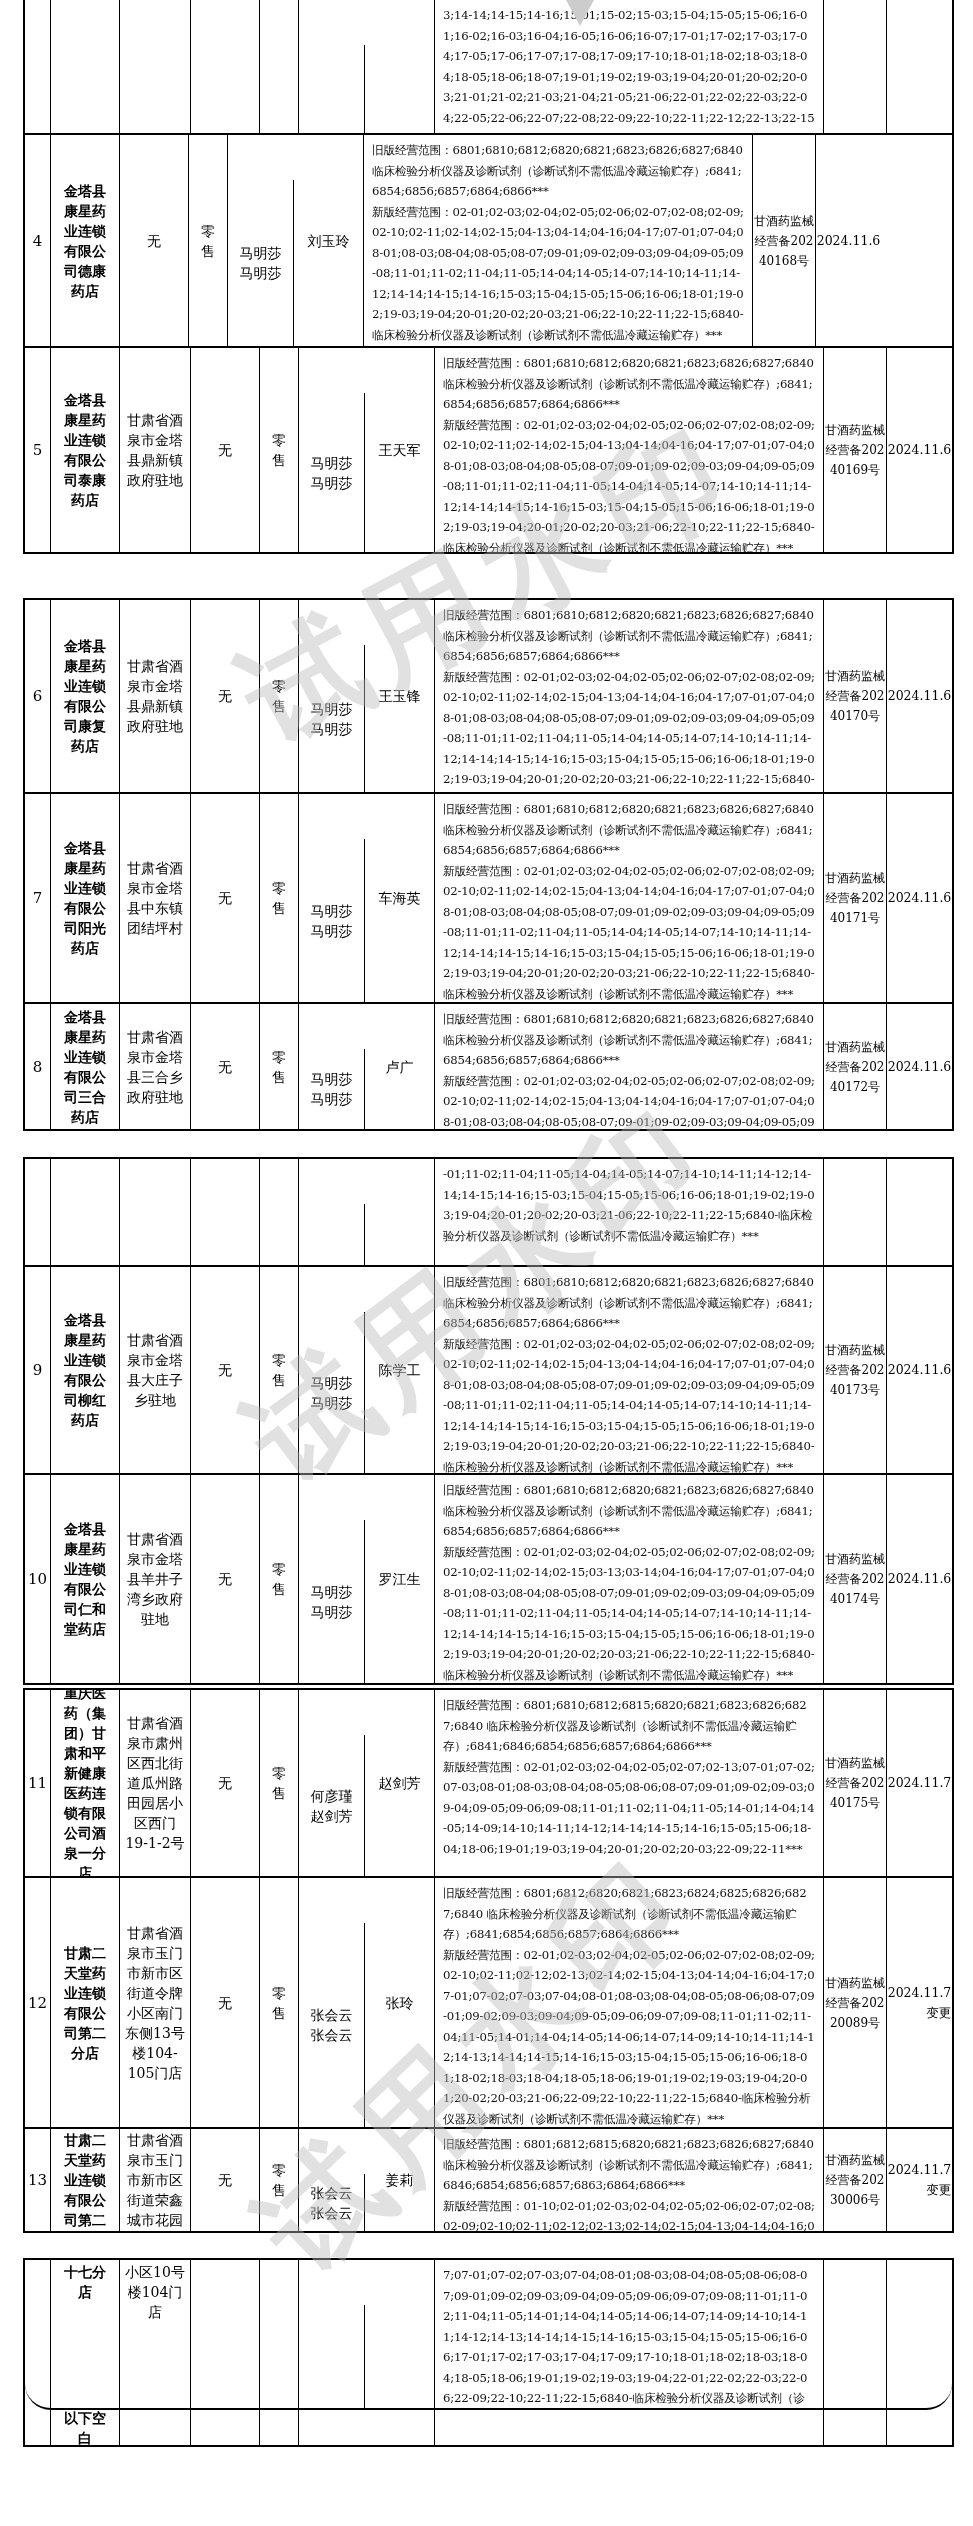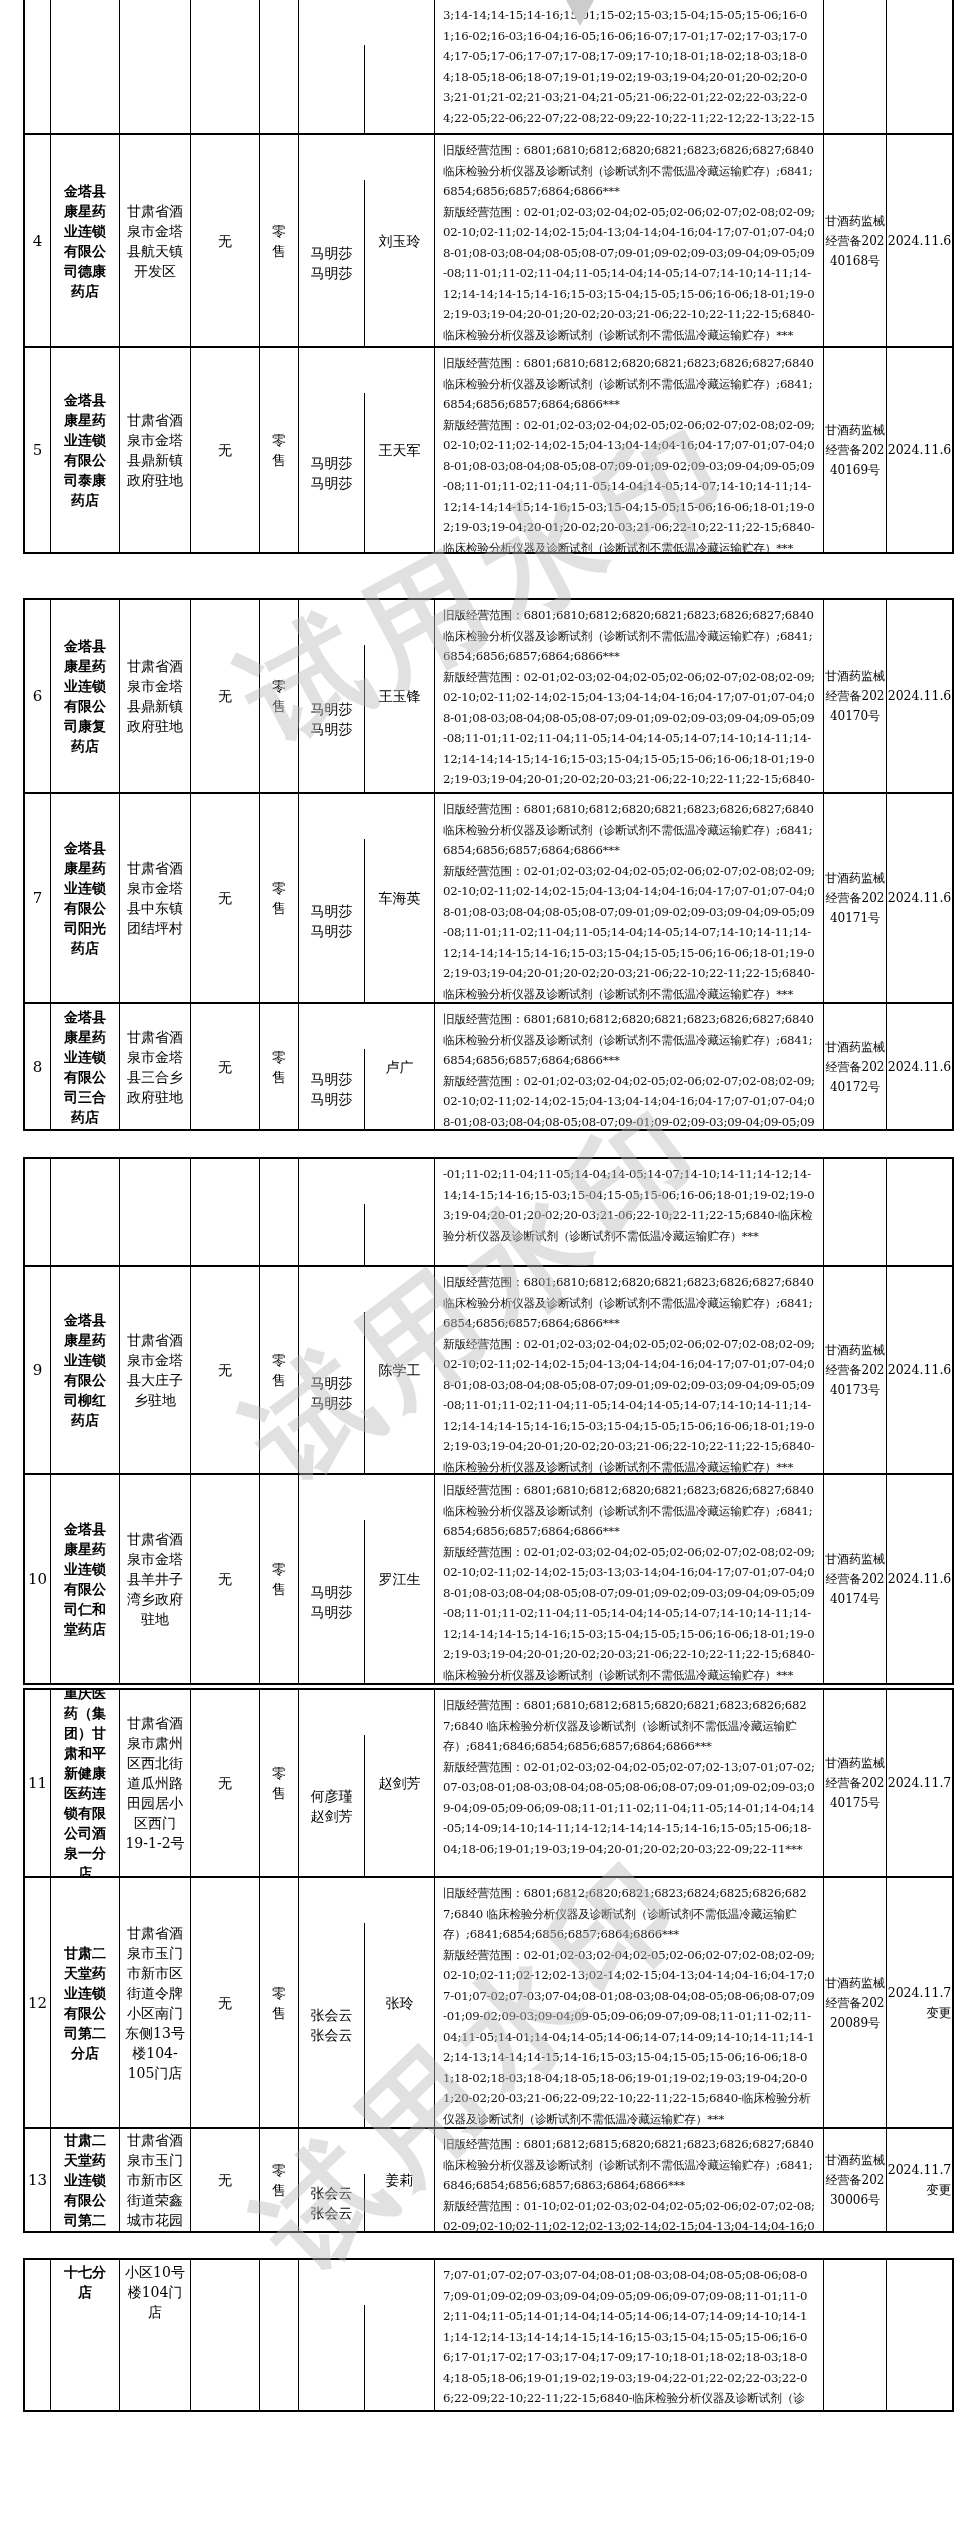--- a/index.html
+++ b/index.html
@@ -53,21 +53,20 @@
     <div class="cell c-mode"></div>
     <div class="cell c-quality"></div>
     <div class="cell c-manager"></div>
     <div class="cell c-scope">3;14-14;14-15;14-16;15-01;15-02;15-03;15-04;15-05;15-06;16-01;16-02;16-03;16-04;16-05;16-06;16-07;17-01;17-02;17-03;17-04;17-05;17-06;17-07;17-08;17-09;17-10;18-01;18-02;18-03;18-04;18-05;18-06;18-07;19-01;19-02;19-03;19-04;20-01;20-02;20-03;21-01;21-02;21-03;21-04;21-05;21-06;22-01;22-02;22-03;22-04;22-05;22-06;22-07;22-08;22-09;22-10;22-11;22-12;22-13;22-15***</div>
     <div class="cell c-reg"></div>
     <div class="cell c-date"></div>
   </div>
         <div class="trow" style="height: 213px;">
     <div class="cell c-seq">4</div>
     <div class="cell c-company">金塔县康星药业连锁有限公司德康药店</div>
-    <div class="cell c-address">甘肃省酒泉市金塔县航天镇开发区</div>
     <div class="cell c-warehouse">无</div>
     <div class="cell c-mode">零售</div>
     <div class="cell c-quality">马明莎
 马明莎</div>
     <div class="cell c-manager">刘玉玲</div>
     <div class="cell c-scope">旧版经营范围：6801;6810;6812;6820;6821;6823;6826;6827;6840 临床检验分析仪器及诊断试剂（诊断试剂不需低温冷藏运输贮存）;6841;6854;6856;6857;6864;6866***
 新版经营范围：02-01;02-03;02-04;02-05;02-06;02-07;02-08;02-09;02-10;02-11;02-14;02-15;04-13;04-14;04-16;04-17;07-01;07-04;08-01;08-03;08-04;08-05;08-07;09-01;09-02;09-03;09-04;09-05;09-08;11-01;11-02;11-04;11-05;14-04;14-05;14-07;14-10;14-11;14-12;14-14;14-15;14-16;15-03;15-04;15-05;15-06;16-06;18-01;19-02;19-03;19-04;20-01;20-02;20-03;21-06;22-10;22-11;22-15;6840-临床检验分析仪器及诊断试剂（诊断试剂不需低温冷藏运输贮存）***</div>
     <div class="cell c-reg">甘酒药监械经营备20240168号</div>
     <div class="cell c-date">2024.11.6</div>
   </div>
@@ -224,15 +223,27 @@
     <div class="cell c-company">十七分店</div>
     <div class="cell c-address">小区10号楼104门店</div>
     <div class="cell c-warehouse"></div>
     <div class="cell c-mode"></div>
     <div class="cell c-quality"></div>
     <div class="cell c-manager"></div>
     <div class="cell c-scope">7;07-01;07-02;07-03;07-04;08-01;08-03;08-04;08-05;08-06;08-07;09-01;09-02;09-03;09-04;09-05;09-06;09-07;09-08;11-01;11-02;11-04;11-05;14-01;14-04;14-05;14-06;14-07;14-09;14-10;14-11;14-12;14-13;14-14;14-15;14-16;15-03;15-04;15-05;15-06;16-06;17-01;17-02;17-03;17-04;17-09;17-10;18-01;18-02;18-03;18-04;18-05;18-06;19-01;19-02;19-03;19-04;22-01;22-02;22-03;22-06;22-09;22-10;22-11;22-15;6840-临床检验分析仪器及诊断试剂（诊断试剂不需低温冷藏运输贮存）***</div>
     <div class="cell c-reg"></div>
     <div class="cell c-date"></div>
   </div>
+        <div class="trow" style="height: 35px;">
+    <div class="cell c-seq"></div>
+    <div class="cell c-company">以下空白</div>
+    <div class="cell c-address"></div>
+    <div class="cell c-warehouse"></div>
+    <div class="cell c-mode"></div>
+    <div class="cell c-quality"></div>
+    <div class="cell c-manager"></div>
+    <div class="cell c-scope"></div>
+    <div class="cell c-reg"></div>
+    <div class="cell c-date"></div>
+  </div>
       </div>
     </div>
 </div>
 
 </body></html>

